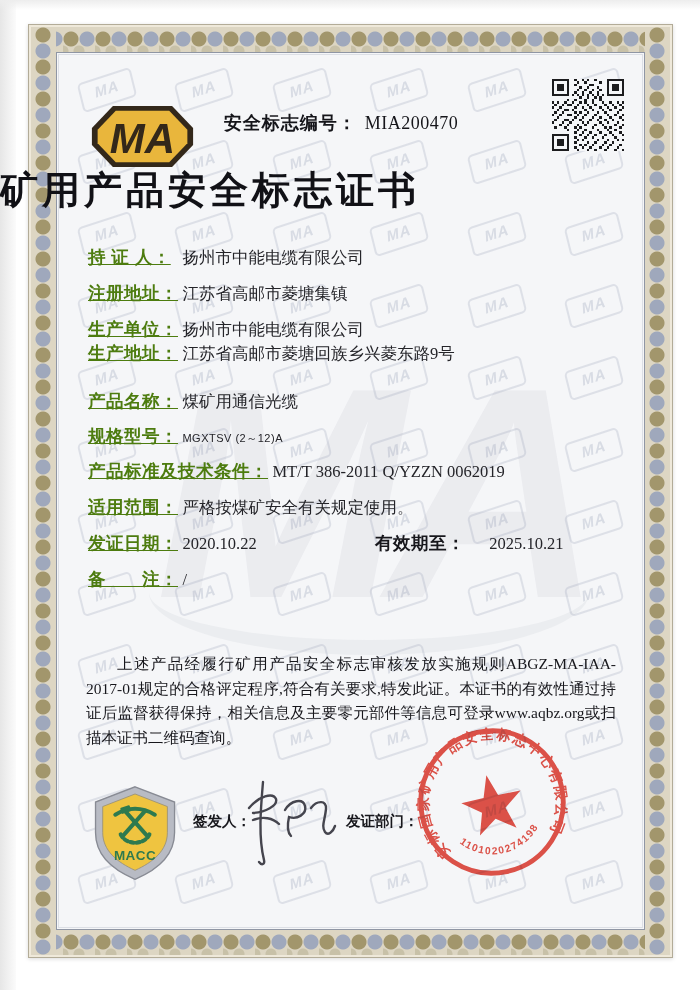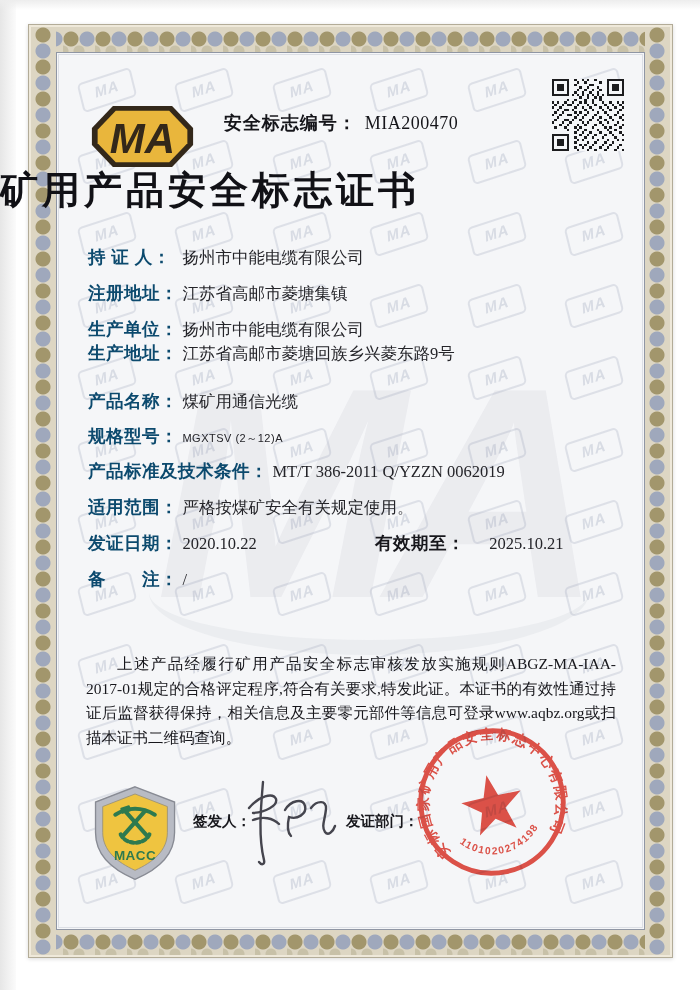--- a/index.html
+++ b/index.html
@@ -57,21 +57,21 @@
     font:700 18px "Liberation Serif",serif;color:#15151a;letter-spacing:1px;}
   .cert-no .val{margin-left:8px;letter-spacing:.5px;font-weight:400;}
   .qr{position:absolute;left:552px;top:79px;width:72px;height:72px;}
   .title{position:absolute;left:0;right:0;top:165px;text-align:left;
     font-weight:900;font-size:38px;letter-spacing:4px;color:#111116;
     font-family:"Liberation Sans",sans-serif;}
 
   
   .frow{position:absolute;left:88px;white-space:nowrap;}
   .flabel{display:inline-block;min-width:90px;font:700 17.5px "Liberation Sans",sans-serif;
-    color:#0c4a6e;letter-spacing:.5px;}
+    color:#4d7c0f;letter-spacing:.5px;text-decoration:underline;}
   .fvalue{font:16.5px "Liberation Serif",serif;color:#242429;}
   .fvalue.mono{font-family:Liberation Sans, sans-serif;font-size:11px;letter-spacing:.5px;}
   .fvalue.w{display:inline-block;min-width:118px;}
   .flabel2{font:700 17.5px "Liberation Sans",sans-serif;color:#17171c;margin-left:70px;letter-spacing:.5px;}
   .fvalue2{font:16.5px "Liberation Serif",serif;color:#242429;margin-left:20px;}
   .r0{top:245px}.r1{top:281px}.r2{top:317px}.r3{top:341px}.r4{top:389px}
   .r5{top:424px}.r6{top:459px}.r7{top:495px}.r8{top:531px}.r9{top:567px}
 
   
   .statement{position:absolute;left:86px;width:530px;top:652px;

